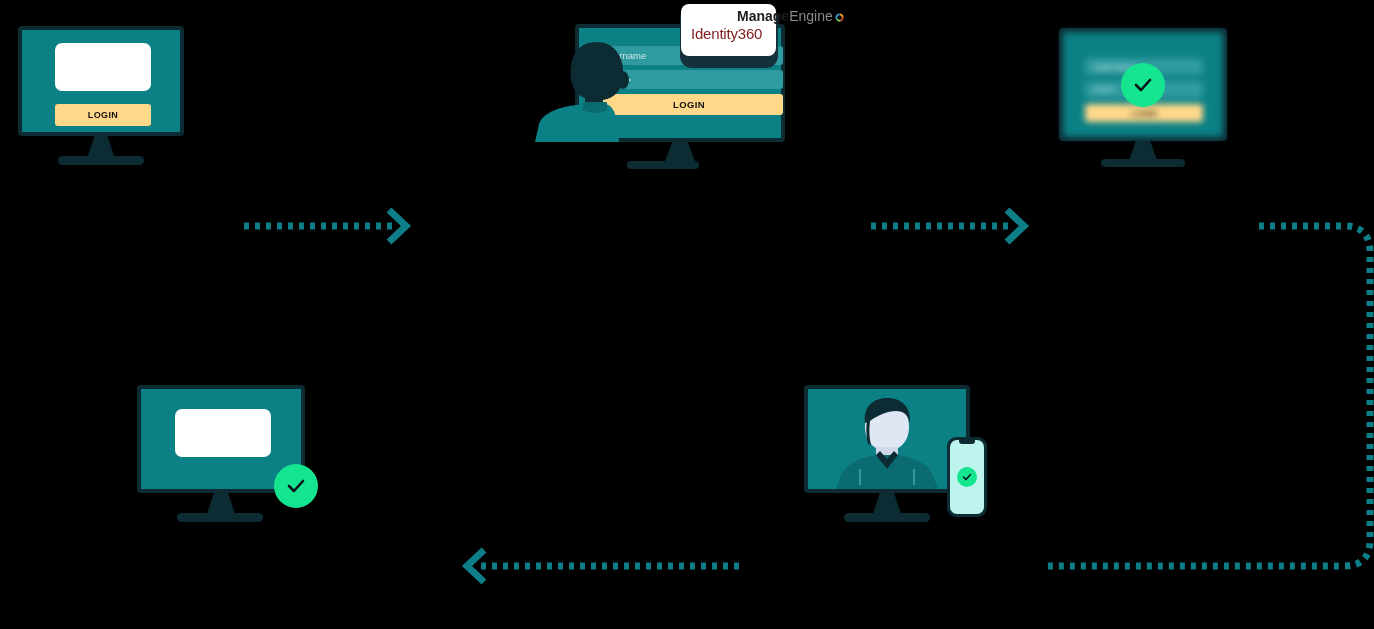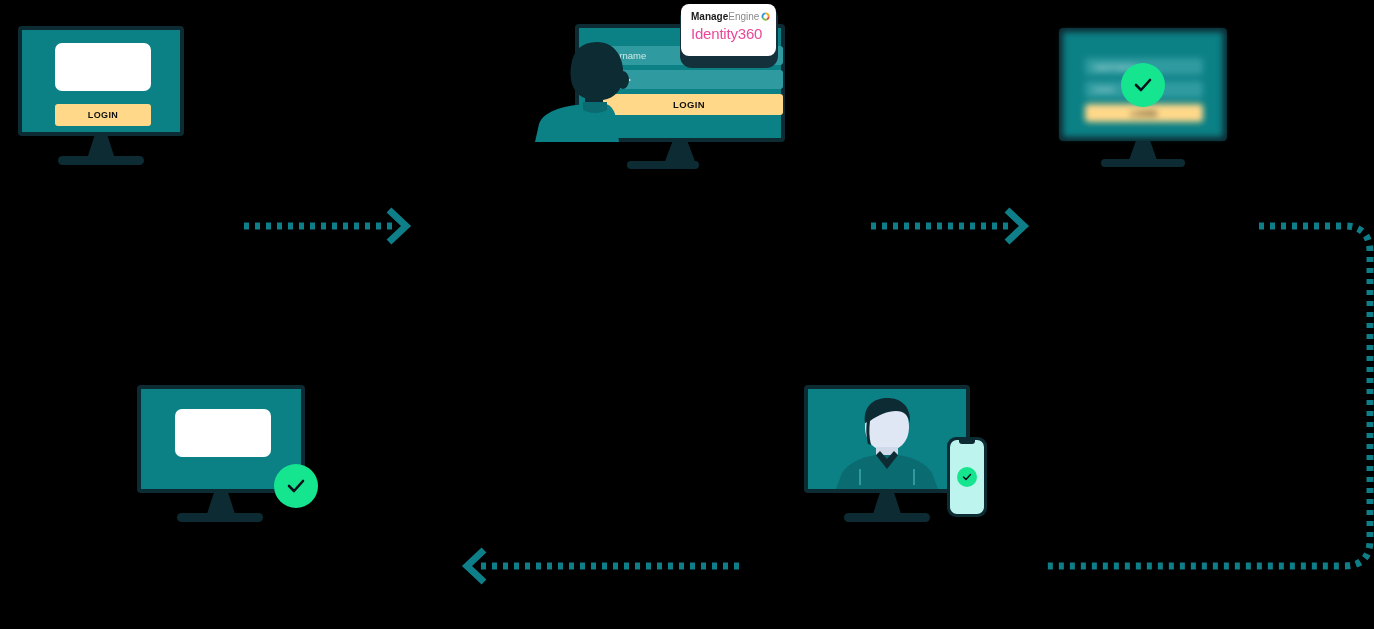--- a/index.html
+++ b/index.html
@@ -92,26 +92,26 @@
   
   .badge-shadow {
     position: absolute; left: 150px; top: -8px; width: 98px; height: 62px;
     background: #14303a; border-radius: 12px;
   }
   .badge {
     position: absolute; left: 151px; top: -10px; width: 95px; height: 52px;
     background: #ffffff; border-radius: 8px;
     box-sizing: border-box; padding: 7px 0 0 10px;
   }
-  .badge .b-top { font-size: 10px; line-height: 11px; white-space: nowrap; }
+  .badge .b-top { font-size: 14px; line-height: 11px; white-space: nowrap; margin-left: 46px; }
   .badge .b-manage { color: #1b1b1b; font-weight: bold; }
   .badge .b-engine { color: #8a8a8a; }
   .badge .b-swirl  { display: inline-block; vertical-align: -2px; margin-left: 1px; }
   .badge .b-bottom {
-    font-size: 15px; line-height: 18px; color: #ec4899; margin-top: 1px;
+    font-size: 15px; line-height: 18px; color: #7f1d1d; margin-top: 1px;
     letter-spacing: -0.2px; white-space: nowrap;
   }
 
   
   #mon3 { left: 1059px; top: 28px; width: 200px; height: 145px; }
   #mon3 .mon-bezel { left: 0; top: 0; width: 168px; height: 113px; }
   #mon3 .blurwrap {
     position: absolute; left: 4px; top: 4px; width: 160px; height: 105px;
     overflow: hidden; filter: blur(3px);
   }

